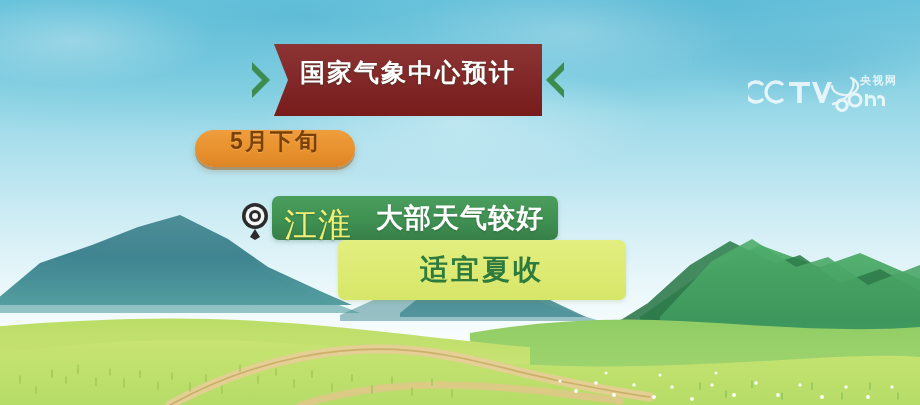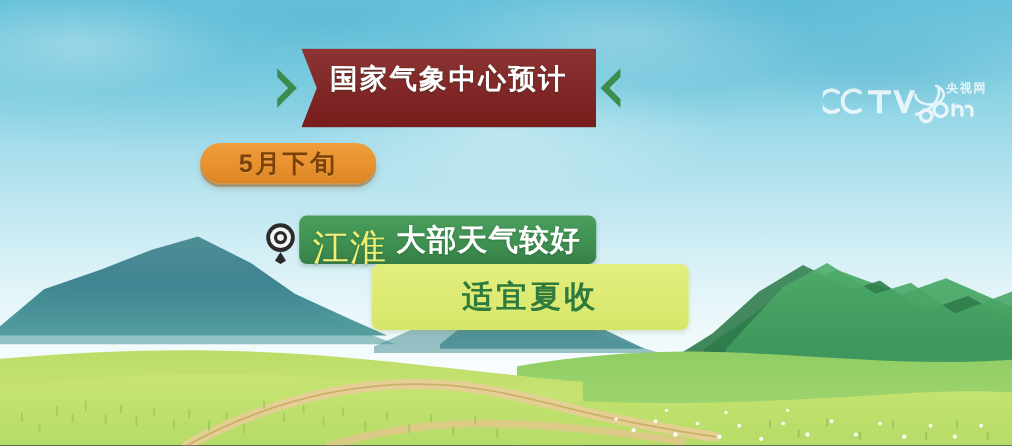--- a/index.html
+++ b/index.html
@@ -124,29 +124,28 @@
     font-weight: bold;
     letter-spacing: 2px;
     line-height: 1;
     text-shadow: 0 1px 2px rgba(20,60,35,0.45);
     white-space: nowrap;
   }
 
   
   .date-pill {
     position: absolute;
-    left: 182px;
+    left: 195px;
     top: 130px;
     height: 37px;
     min-width: 160px;
     border-radius: 19px;
     background: linear-gradient(to bottom, #ef9d3d 0%, #e8912e 55%, #dd8525 100%);
     box-shadow: 0 3px 0 rgba(160,90,20,0.45), 0 4px 6px rgba(120,70,15,0.25);
     display: flex;
-    align-items: center;
     justify-content: center;
     padding: 0 22px;
     box-sizing: border-box;
   }
   .date-pill-text {
     color: #7a4208;
     font-size: 23px;
     font-weight: bold;
     letter-spacing: 2px;
     line-height: 1;
@@ -188,21 +187,21 @@
     text-shadow: 0 1px 2px rgba(25,70,38,0.4);
     margin-top: 13px;
   }
   .fc-desc {
     color: #ffffff;
     font-size: 27px;
     font-weight: bold;
     letter-spacing: 1px;
     line-height: 1;
     white-space: nowrap;
-    margin-left: 8px;
+    margin-left: 24px;
     text-shadow: 0 1px 2px rgba(25,70,38,0.4);
   }
 
   
   .fc-yellow {
     position: absolute;
     left: 338px;
     top: 240px;
     width: 288px;
     height: 60px;

